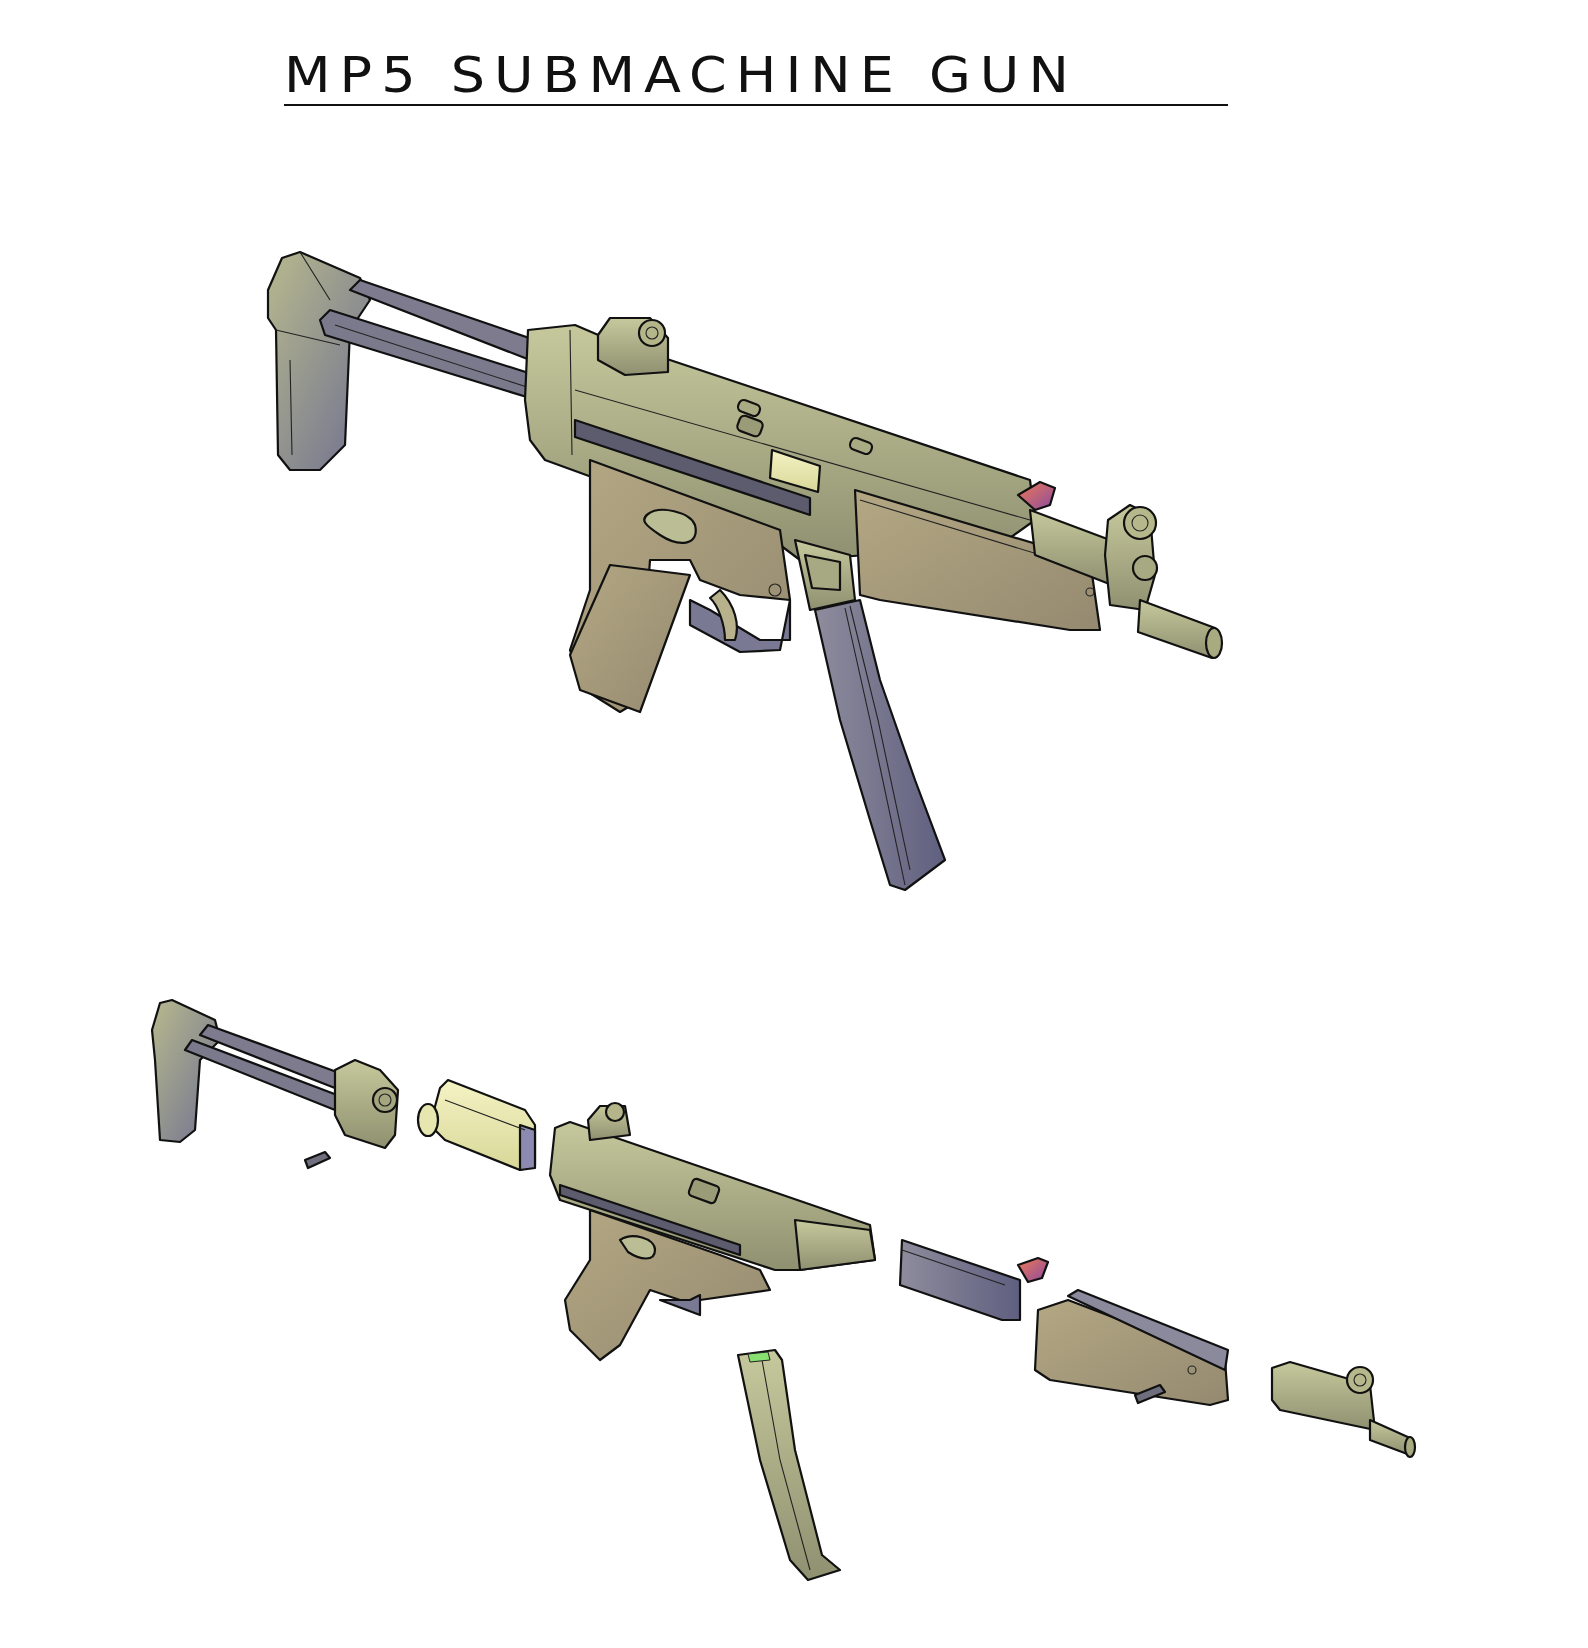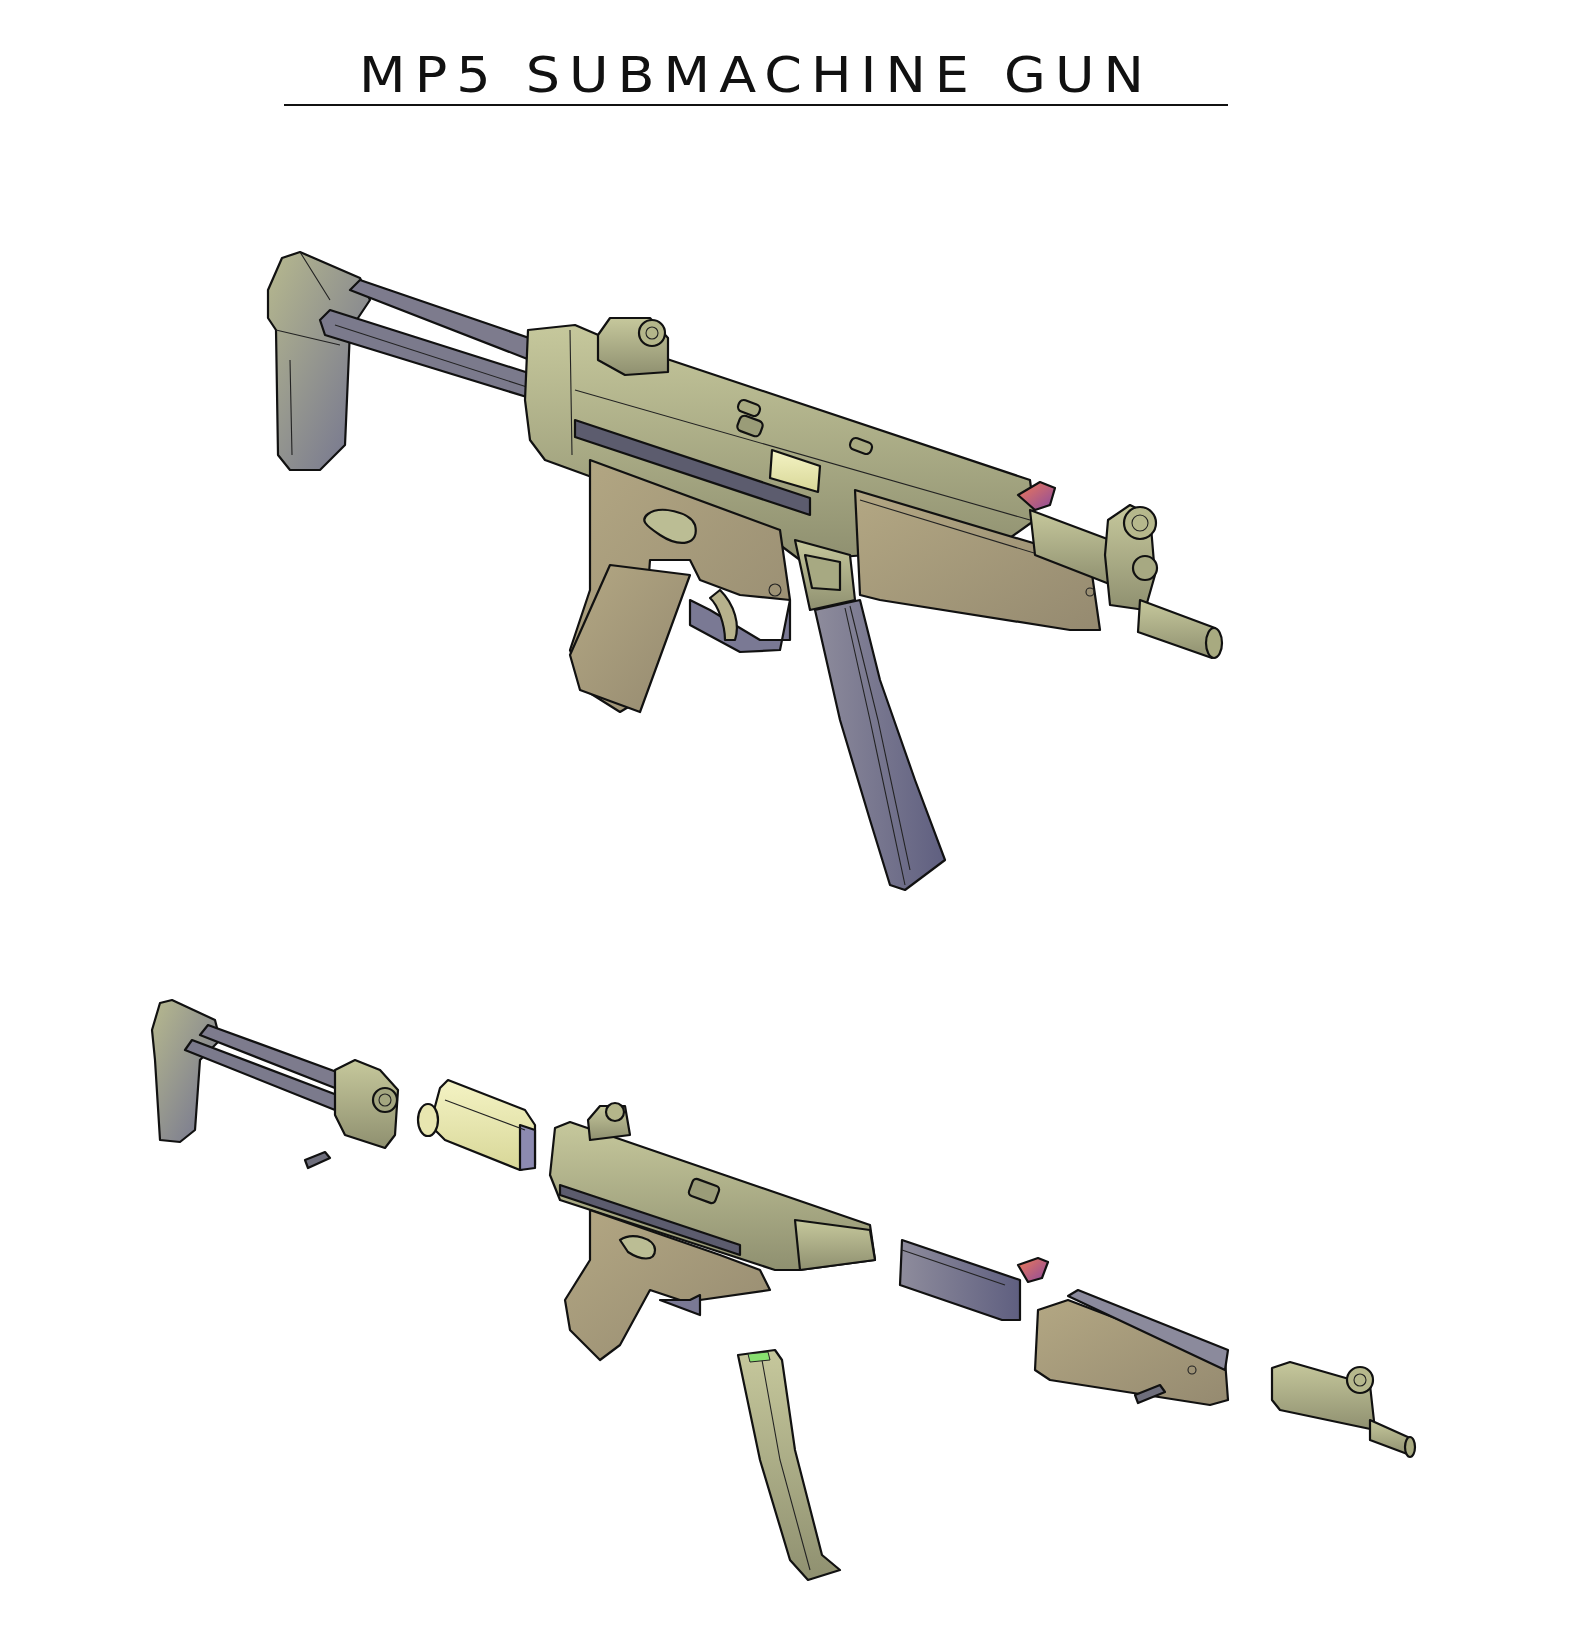--- a/index.html
+++ b/index.html
@@ -1,17 +1,17 @@
 <!DOCTYPE html>
 <html><head>
 <meta charset="utf-8">
 <style>
   html, body { margin: 0; padding: 0; background: #ffffff; }
   body { width: 1588px; height: 1648px; position: relative; overflow: hidden; }
-  .title-wrap { position: absolute; left: 284px; top: 48px; width: 944px; text-align: center; }
+  .title-wrap { position: absolute; left: 284px; top: 48px; width: 944px; }
   .title {
     font-family: "DejaVu Sans", sans-serif;
     font-size: 54px; font-weight: 400; letter-spacing: 9px;
     color: #111111; line-height: 60px; white-space: nowrap;
     transform: scaleY(0.92); transform-origin: left top;
   }
   .title-rule { position: absolute; left: 0; top: 56px; width: 944px; height: 2px; background: #111; }
   svg.view { position: absolute; left: 0; top: 0; }
   .ol { stroke: #111; stroke-width: 2.2; stroke-linejoin: round; }
   .thin { stroke: #222; stroke-width: 1.1; fill: none; }

